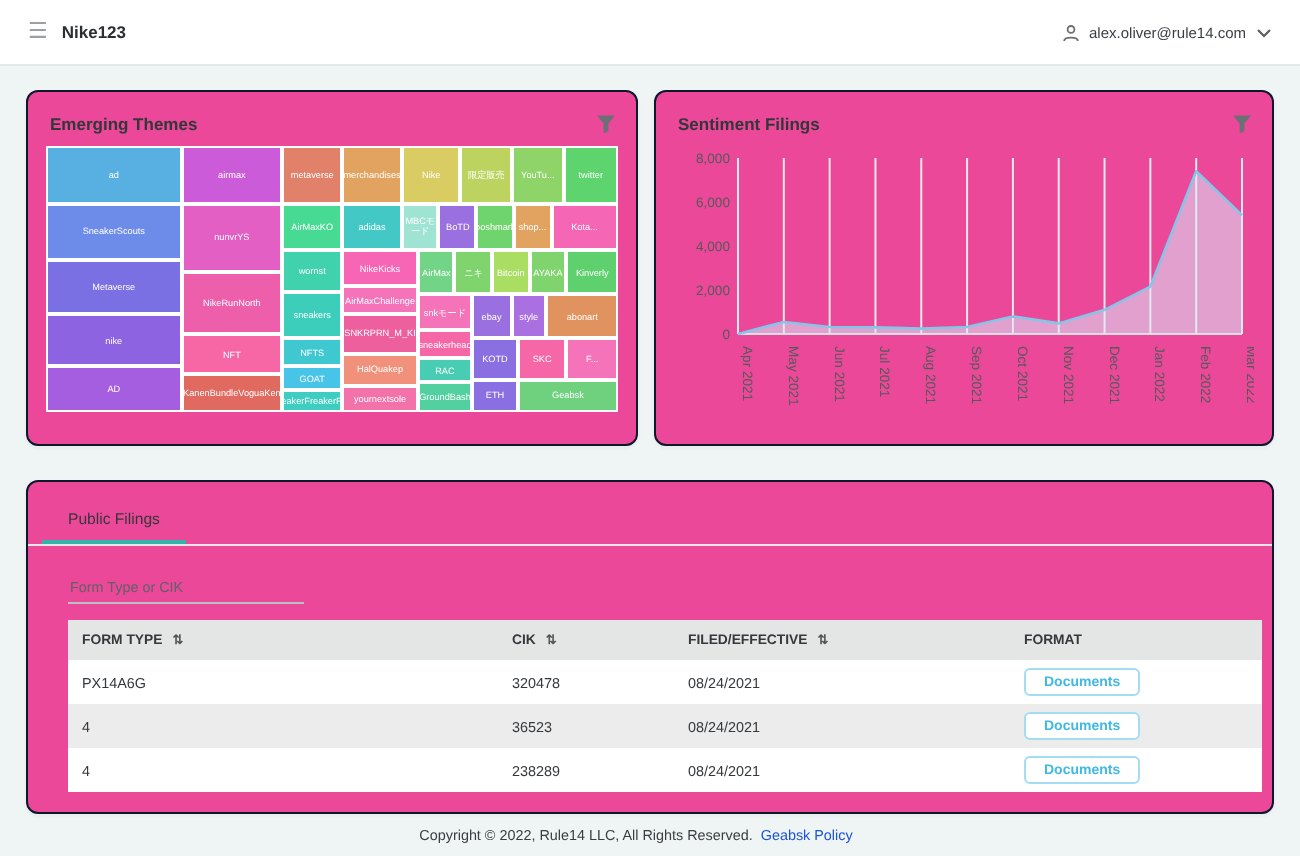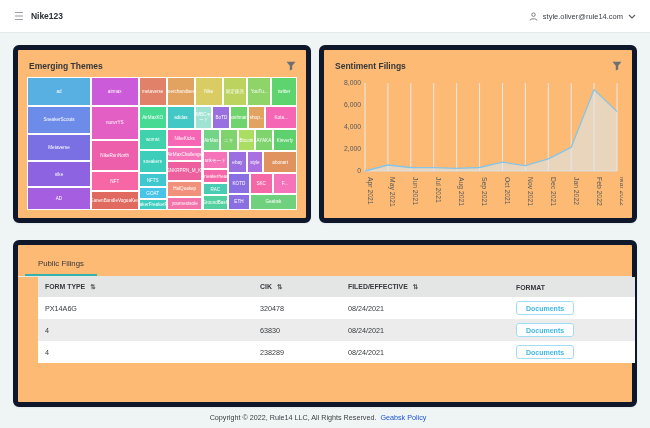--- a/index.html
+++ b/index.html
@@ -18,21 +18,21 @@
   .brand { display:flex; align-items:center; gap:7px; }
   .menu-icon { color:#9aa0a4; font-size:11px; line-height:1; cursor:pointer; }
   .brand-name { font-size:8.5px; font-weight:bold; color:#2b2f33; }
   .usermenu { display:flex; align-items:center; gap:5px; cursor:pointer; }
   .usermenu span { font-size:7.5px; color:#3a3e42; }
   .icon-svg { display:block; }
   
   .content { padding:12px 13px 0 13px; }
   .cards-row { display:flex; gap:8px; }
   .card {
-    background:#fdba74; border:5px solid #0f172a; border-radius:6px;
+    background:#ec4899; border:1px solid #0f172a; border-radius:6px;
     box-shadow:0 1px 2px rgba(30,40,50,.05);
   }
   .card-a { width:310px; height:178px; padding:9px 9px 8px 9px; }
   .card-b { flex:1; height:178px; padding:9px 9px 8px 9px; }
   .card-head { display:flex; align-items:flex-start; justify-content:space-between; margin-bottom:6px; padding:2px 1px 0 2px;}
   .card-title { font-size:8.5px; font-weight:bold; color:#33373a; }
   .funnel { cursor:pointer; }
   
   .treemap { position:relative; width:100%; height:133px; background:#fff; }
   .tm-tile {
@@ -90,21 +90,21 @@
   <header class="topbar">
     <div class="brand">
       <span class="menu-icon">☰</span>
       <span class="brand-name">Nike123</span>
     </div>
     <div class="usermenu">
       <svg class="icon-svg" width="9" height="9" viewBox="0 0 10 10">
         <circle cx="5" cy="3" r="1.9" fill="none" stroke="#6b7075" stroke-width="1"></circle>
         <path d="M1.2 9.4 C1.2 6.9 8.8 6.9 8.8 9.4" fill="none" stroke="#6b7075" stroke-width="1"></path>
       </svg>
-      <span>style.oliver@rule14.com</span>
+      <span>alex.oliver@rule14.com</span>
       <svg class="icon-svg" width="8" height="5" viewBox="0 0 8 5">
         <path d="M1 1 L4 4 L7 1" fill="none" stroke="#5a5f63" stroke-width="1.1"></path>
       </svg>
     </div>
   </header>
 
   <main class="content">
     <div class="cards-row">
 
       <section class="card card-a">
@@ -210,39 +210,42 @@
               <text x="286.5" y="100" font-size="6.8" fill="#55595c" transform="rotate(90 286.5 100)">Mar 2022</text>
             </svg></div>
       </section>
 
     </div>
 
     <section class="card card-legal">
       <div class="tabs">
         <div class="tab active">Public Filings</div>
       </div>
+      <div class="search-wrap">
+        <input class="search-input" type="text" placeholder="Form Type or CIK" style="">
+      </div>
       <table>
         <thead>
             <tr id="filings-head">
               <th class="col-formtype">FORM TYPE<span class="sort">⇅</span></th>
               <th class="col-cik">CIK<span class="sort">⇅</span></th>
               <th class="col-filed">FILED/EFFECTIVE<span class="sort">⇅</span></th>
               <th class="col-format">FORMAT</th>
             </tr>
           </thead>
         <tbody id="filings-body">
             <tr>
               <td>PX14A6G</td>
               <td>320478</td>
               <td>08/24/2021</td>
               <td><button class="doc-btn">Documents</button></td>
             </tr>
             <tr>
               <td>4</td>
-              <td>63830</td>
+              <td>36523</td>
               <td>08/24/2021</td>
               <td><button class="doc-btn">Documents</button></td>
             </tr>
             <tr>
               <td>4</td>
               <td>238289</td>
               <td>08/24/2021</td>
               <td><button class="doc-btn">Documents</button></td>
             </tr>
           </tbody>

